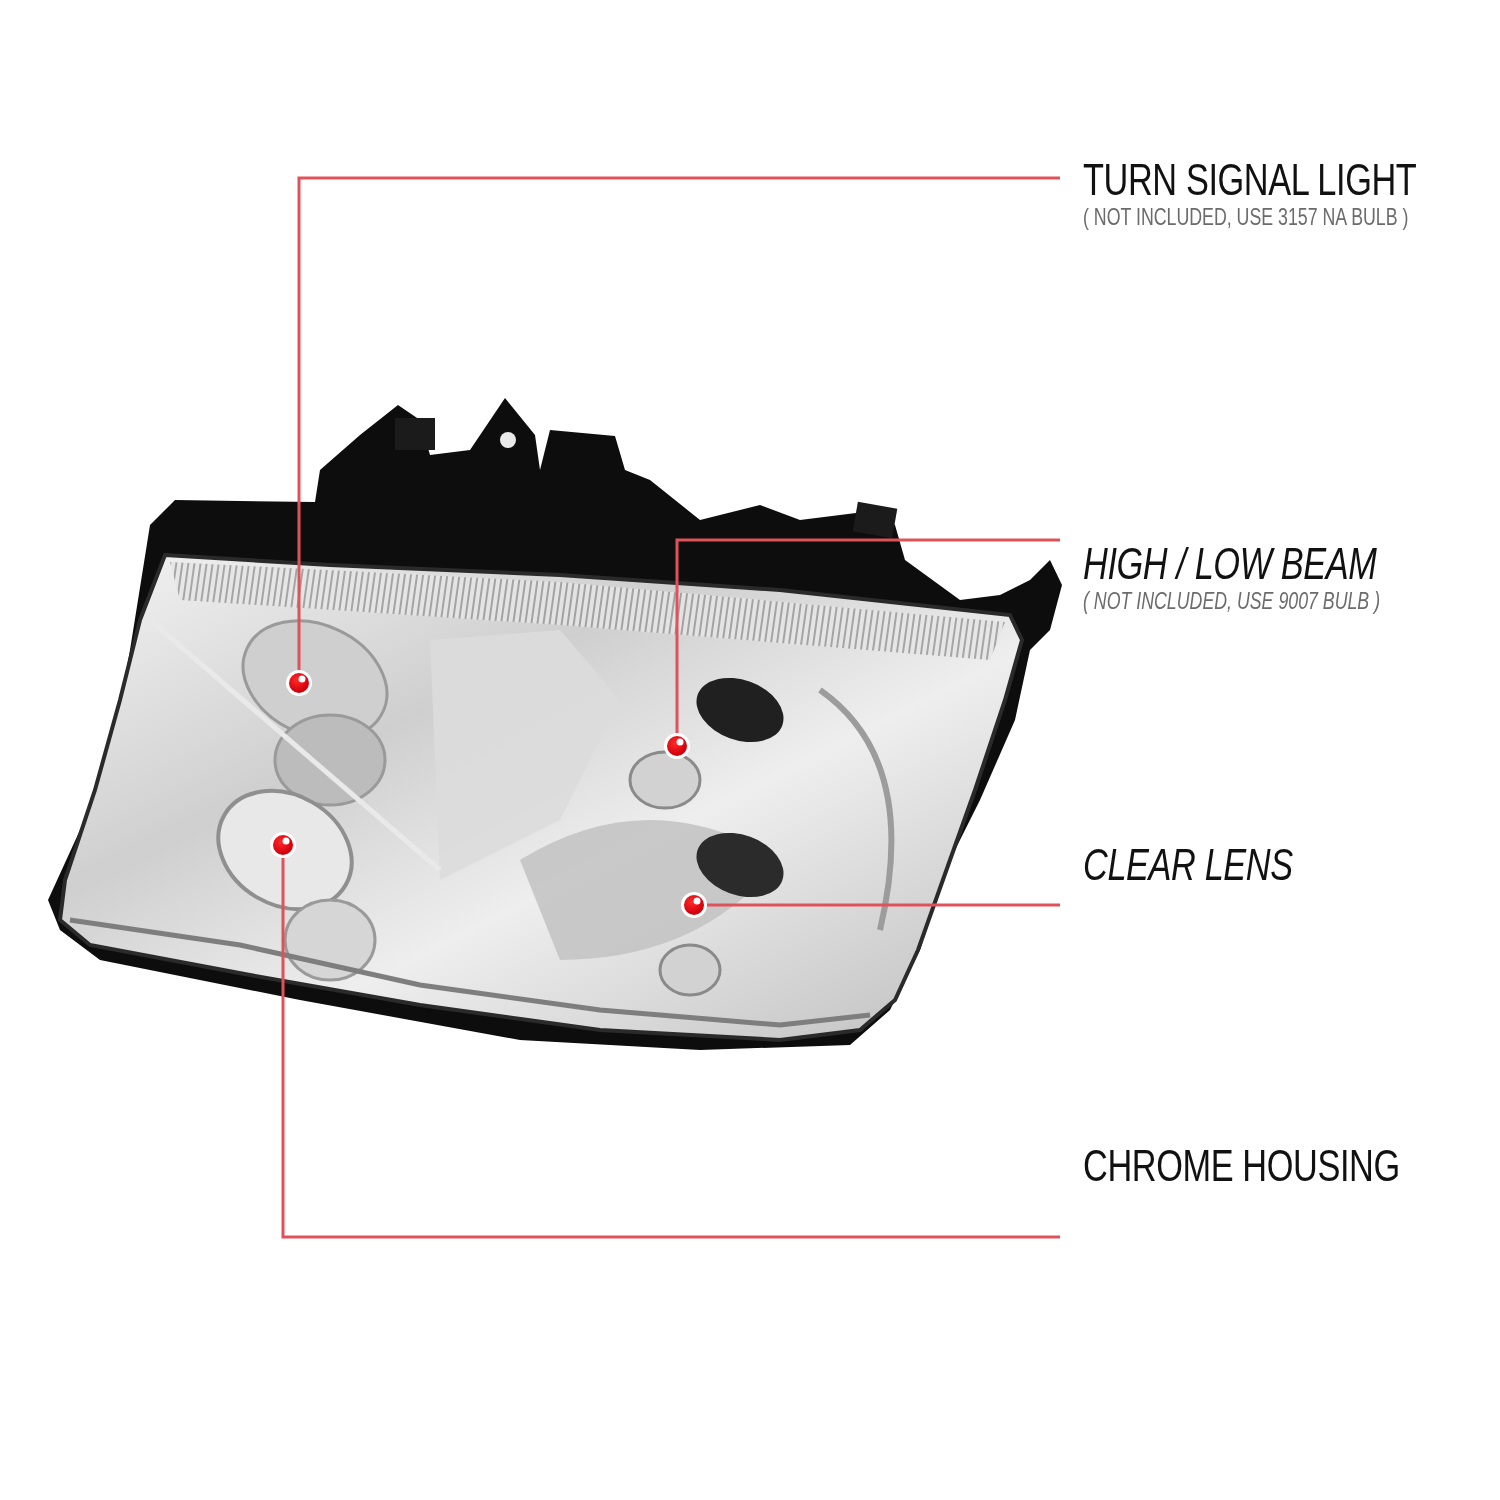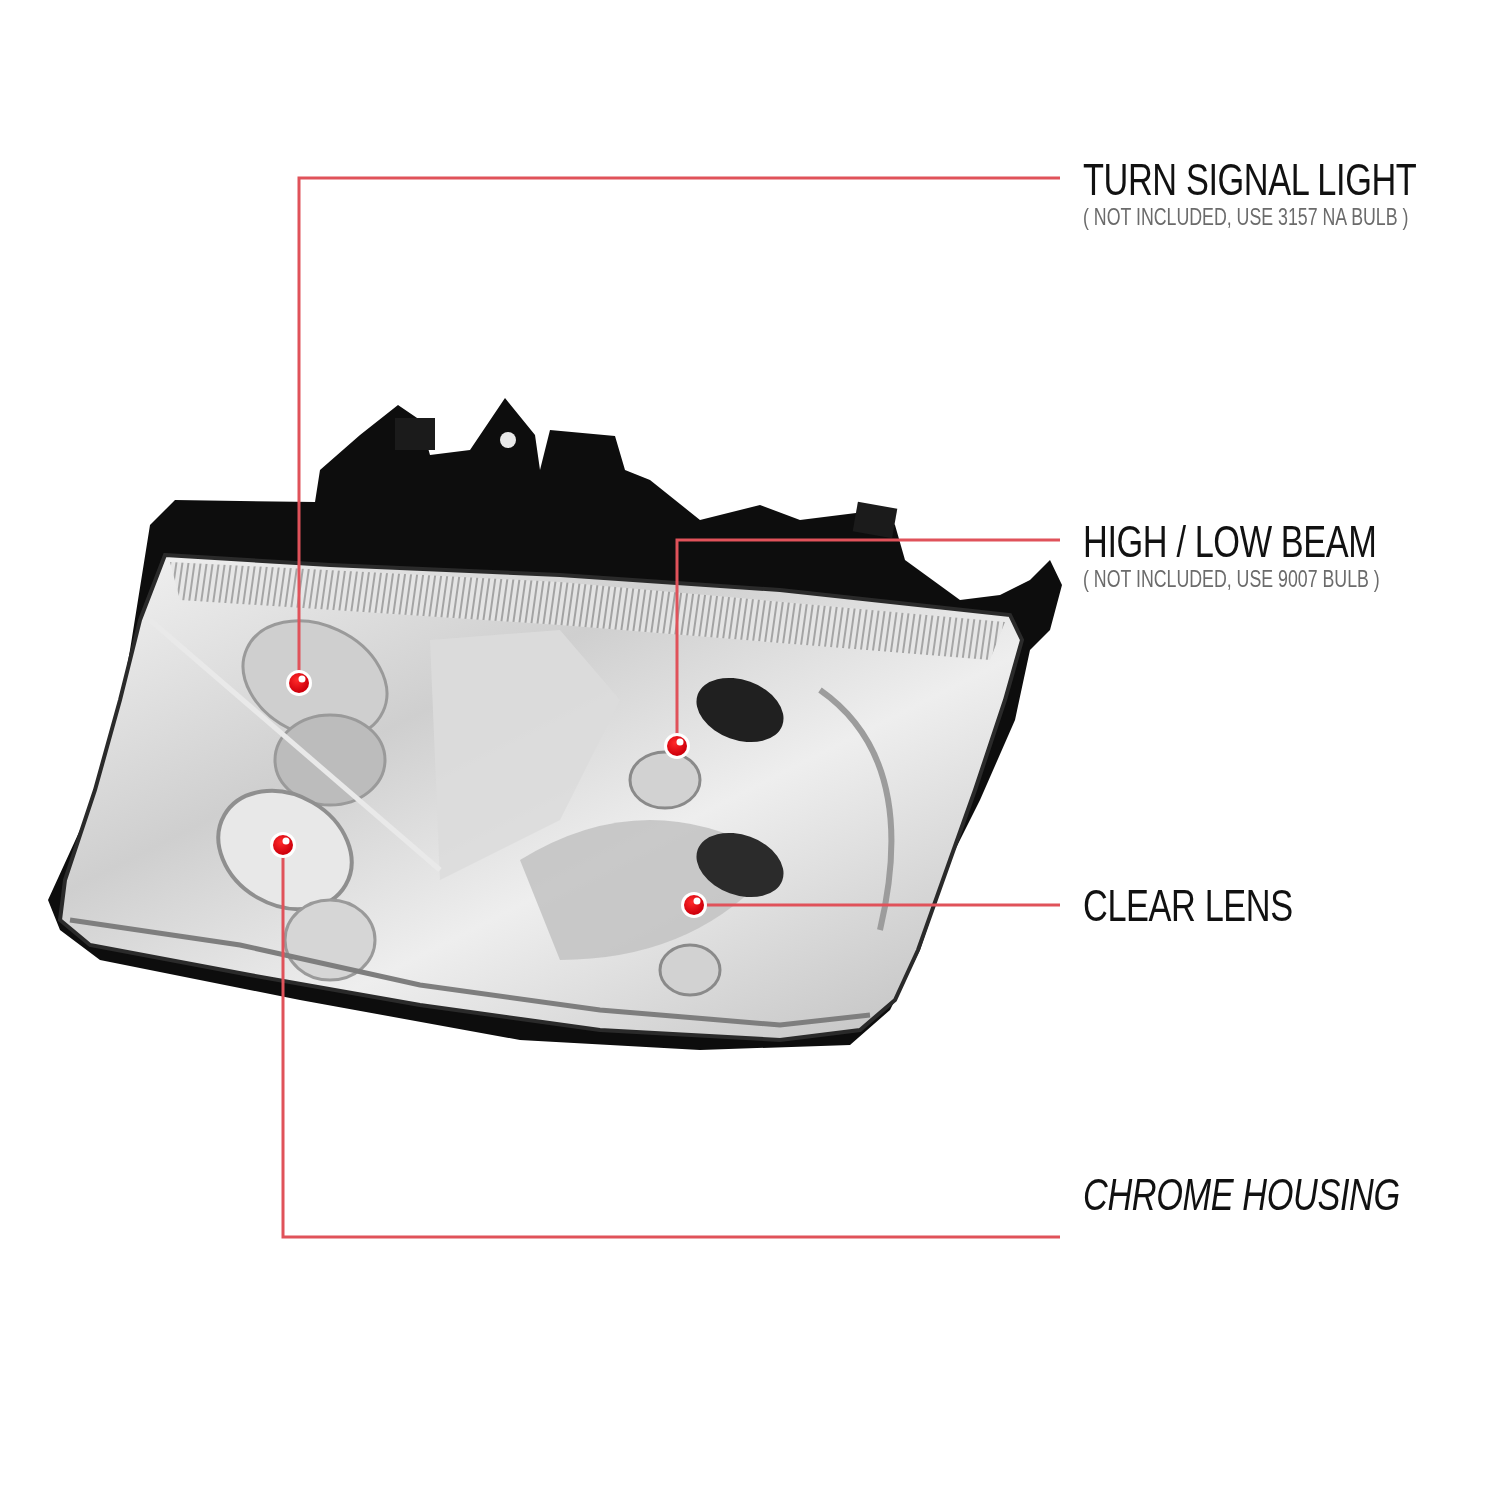--- a/index.html
+++ b/index.html
@@ -103,26 +103,26 @@
         <circle cx="286" cy="841" r="3.5" fill="#ffffff"></circle>
       </g>
     </g>
   </svg>
 
   <div class="label" style="top:156px;">
     <span class="title">TURN SIGNAL LIGHT</span>
     <span class="sub">( NOT INCLUDED, USE  3157 NA  BULB )</span>
   </div>
 
-  <div class="label" style="top:518px;">
+  <div class="label" style="top:540px;font-style:italic;">
     <span class="title">HIGH / LOW BEAM</span>
     <span class="sub">( NOT INCLUDED, USE  9007  BULB )</span>
   </div>
 
-  <div class="label" style="top:882px;">
+  <div class="label" style="top:841px;font-style:italic;">
     <span class="title">CLEAR LENS</span>
   </div>
 
-  <div class="label" style="top:1171px;font-style:italic;">
+  <div class="label" style="top:1142px;">
     <span class="title">CHROME HOUSING</span>
   </div>
 
 </div>
 
 </body></html>

